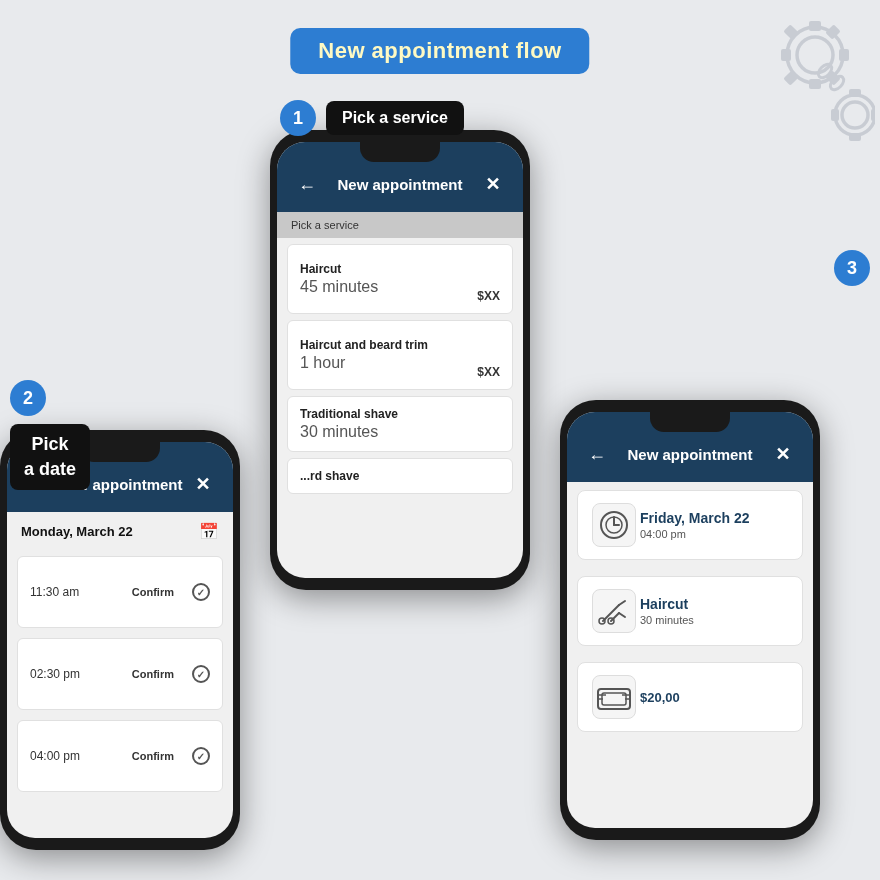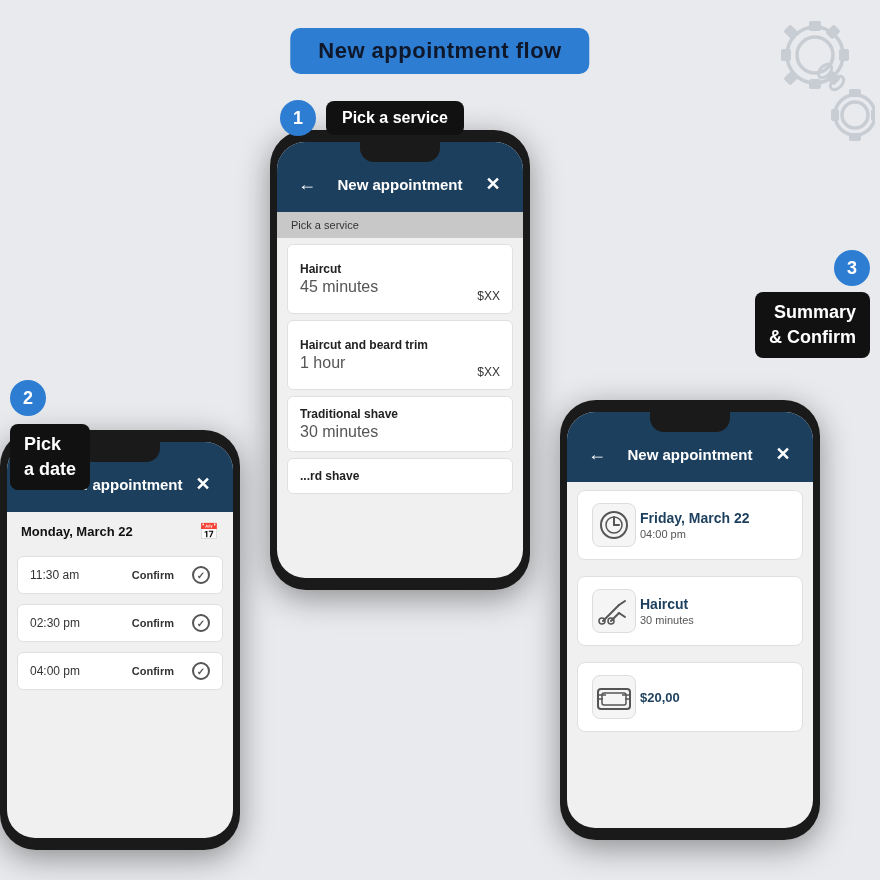--- a/index.html
+++ b/index.html
@@ -12,21 +12,21 @@
       overflow: hidden;
     }
 
     
     .title-badge {
       position: absolute;
       top: 28px;
       left: 50%;
       transform: translateX(-50%);
       background: #2d7dd2;
-      color: #0f172a;
+      color: #fef9c3;
       font-size: 22px;
       font-weight: 900;
       padding: 10px 28px;
       border-radius: 10px;
       white-space: nowrap;
       letter-spacing: 0.5px;
     }
 
     
     .step-label {
@@ -58,20 +58,21 @@
       white-space: nowrap;
     }
     .step-text-multiline {
       background: #111;
       color: white;
       font-size: 18px;
       font-weight: 900;
       padding: 8px 14px;
       border-radius: 8px;
       line-height: 1.4;
+      text-align: center;
     }
 
     
     .phone {
       position: absolute;
       border-radius: 36px;
       background: #1a1a1a;
       box-shadow: 0 8px 32px rgba(0,0,0,0.4);
       overflow: hidden;
     }
@@ -156,21 +157,21 @@
       font-weight: 700;
       color: #222;
     }
     .service-item .s-dur {
       font-size: 16px;
       color: #555;
       margin-top: 2px;
     }
     .service-item .s-price {
       font-size: 12px;
-      font-weight: 400;
+      font-weight: 700;
       color: #333;
       margin-top: 34px;
     }
 
     
     .date-header {
       padding: 10px 14px;
       font-size: 13px;
       font-weight: 700;
       color: #111;
@@ -178,21 +179,21 @@
       justify-content: space-between;
       align-items: center;
     }
     .calendar-icon {
       font-size: 16px;
     }
     .time-slot {
       background: white;
       margin: 5px 10px;
       border-radius: 6px;
-      padding: 9px 12px;
+      padding: 26px 12px;
       display: flex;
       justify-content: space-between;
       align-items: center;
       border: 1px solid #e0e0e0;
     }
     .time-slot .t-time {
       font-size: 12px;
       color: #333;
       font-weight: 500;
     }
@@ -373,23 +374,20 @@
 <div class="step2-label">
   <div class="step-circle">2</div>
   <div class="step-text-multiline">
     <span>Pick</span><br><span>a date</span>
   </div>
 </div>
 
 <div class="step3-label">
   <div class="step3-right">
     <div class="step-circle">3</div>
-  </div>
-  <div class="step-text-multiline" style="text-align:right;">
-    <span>Summary</span><br><span>&amp; Confirm</span>
   </div>
 </div>
 
 <div class="phone phone-1">
   <div class="phone-inner">
     <div class="notch"></div>
     <div class="app-screen">
       <div class="app-header">
         <div class="back-btn">←</div>
         <div class="title">New appointment</div>

